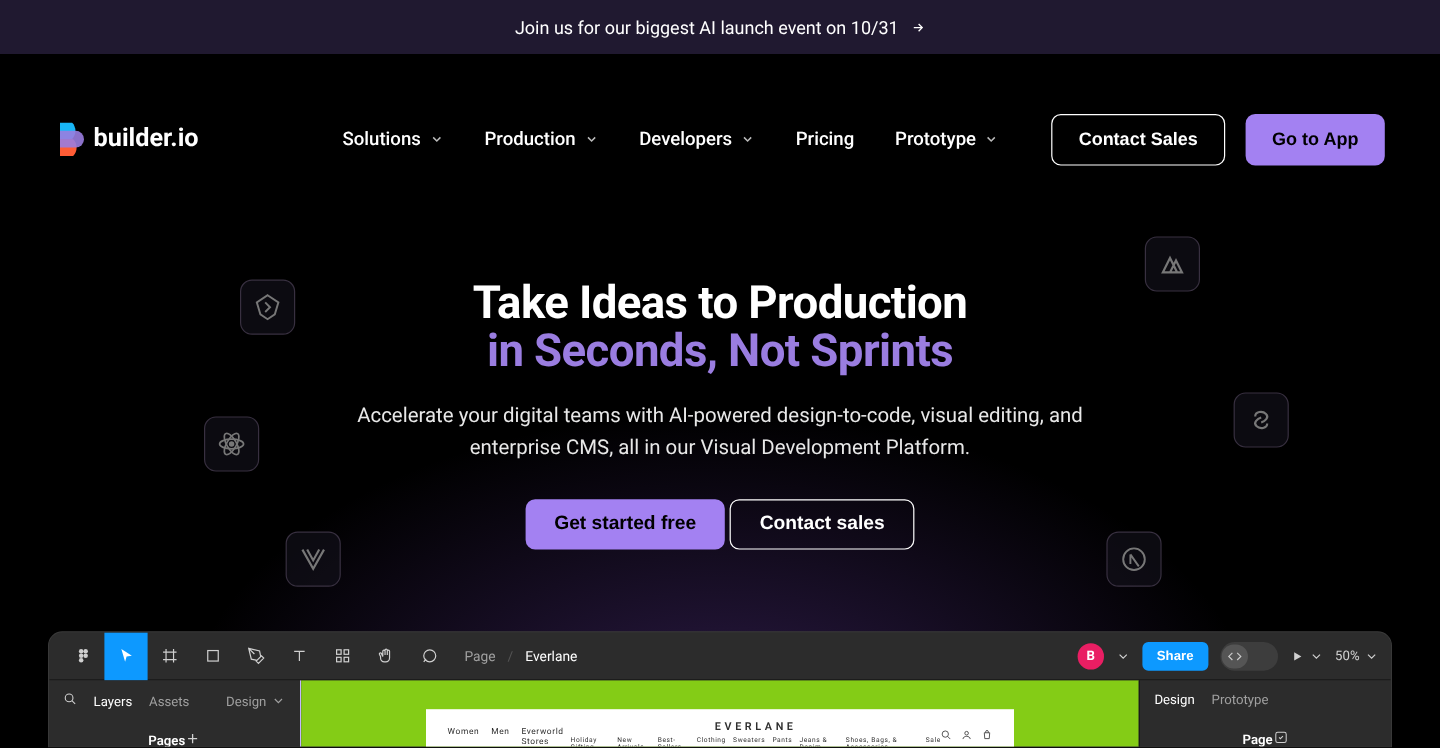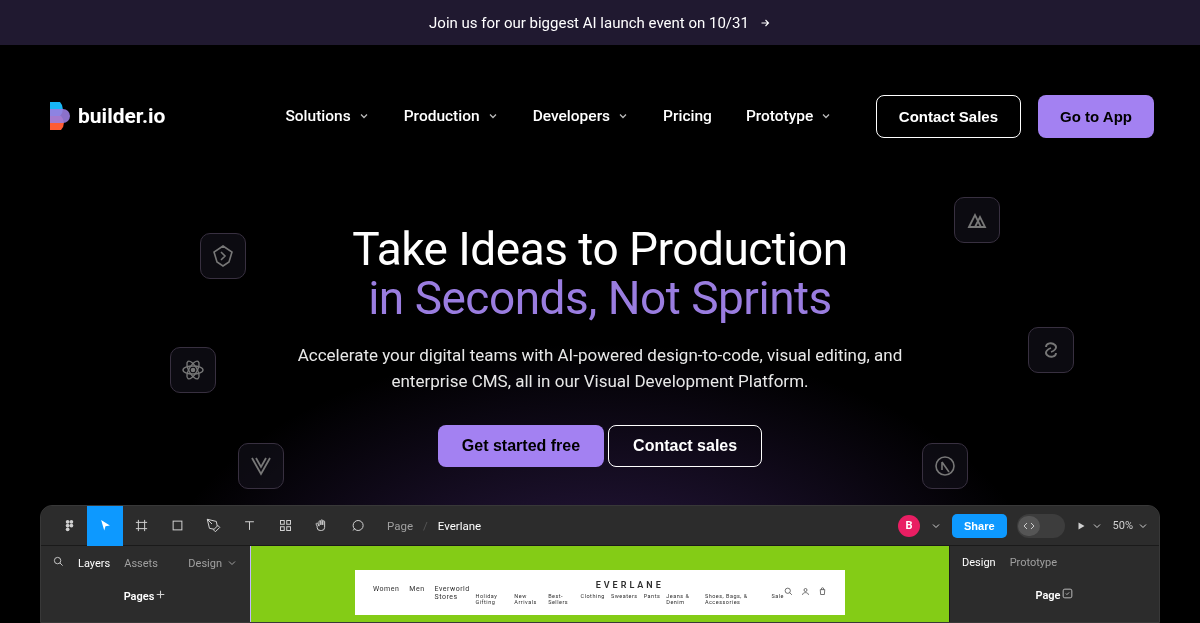--- a/index.html
+++ b/index.html
@@ -12,29 +12,29 @@
     .logo-mark { width: 24px; height: 28px; }
     .nav-items { display: flex; gap: 34px; margin-left: 120px; }
     .nav-item { display: flex; align-items: center; gap: 7px; font-size: 15.5px; font-weight: 500; cursor: pointer; }
     .nav-actions { margin-left: auto; display: flex; gap: 17px; }
     .btn-outline { padding: 12px 22px; border: 1.5px solid #fff; border-radius: 8px; background: transparent; color: #fff; font-size: 15px; font-weight: 600; cursor: pointer; }
     .btn-primary { padding: 12px 22px; border: none; border-radius: 8px; background: #a381f2; color: #000; font-size: 15px; font-weight: 600; cursor: pointer; }
     .btn-primary.small { padding: 11px 24px; font-size: 16px; }
     .btn-outline.small { padding: 11px 24px; font-size: 16px; }
 
     .hero { position: relative; height: 382px; background: radial-gradient(ellipse 600px 360px at 50% 120%, rgba(100,60,160,0.45), transparent 75%); text-align:center; display:flex; flex-direction:column; align-items:center; justify-content:center; }
-    .hero h1 { font-size: 46px; font-weight: 400; line-height: 1.05; letter-spacing: -0.5px; }
+    .hero h1 { font-size: 38px; font-weight: 700; line-height: 1.05; letter-spacing: -0.5px; }
     .hero h1 .line2 { color: #9a7de0; display:block; }
     .hero p { margin-top: 20px; font-size: 17px; line-height: 1.55; max-width: 620px; color: #e8e8e8; }
     .hero-cta { margin-top: 30px; display:flex; gap:4px; }
 
     .float-icon { position:absolute; width:46px; height:46px; border:1px solid #383040; border-radius:10px; display:flex; align-items:center; justify-content:center; background: rgba(20,18,28,0.6); }
     .float-icon svg { width:24px; height:24px; }
 
-    .figma { position:absolute; left:40px; right:40px; bottom:0; height:118px; background:#2c2c2c; border-radius:12px 12px 0 0; border:1px solid #383838; overflow:hidden; display:flex; flex-direction:column; }
+    .figma { position:absolute; left:40px; right:40px; bottom:0; height:97px; background:#2c2c2c; border-radius:12px 12px 0 0; border:1px solid #383838; overflow:hidden; display:flex; flex-direction:column; }
     .figma-toolbar { height:40px; background:#2c2c2c; border-bottom:1px solid #1a1a1a; display:flex; align-items:center; padding:0 10px; gap:0; font-size:11.5px; }
     .tb { width:36px; height:40px; display:flex; align-items:center; justify-content:center; color:#d0d0d0; cursor:pointer; }
     .tb.active { background:#0d99ff; }
     .tb svg{width:15px;height:15px;}
     .tb-crumb { margin-left: 12px; color:#a0a0a0; display:flex; gap:10px; align-items:center;}
     .tb-right { margin-left:auto; display:flex; align-items:center; gap:10px;}
     .avatar { width:22px;height:22px;border-radius:50%;background:#e91e63;display:flex;align-items:center;justify-content:center;font-size:11px;font-weight:700;}
     .share-btn { background:#0d99ff;border:none;color:#fff;font-size:11px;font-weight:600;padding:6px 12px;border-radius:5px;cursor:pointer;}
     .dev-toggle { width:48px;height:24px;background:#3d3d3d;border-radius:12px;display:flex;align-items:center;justify-content:center;gap:2px;}
     .dev-toggle .half{width:22px;height:20px;border-radius:10px;display:flex;align-items:center;justify-content:center;}

